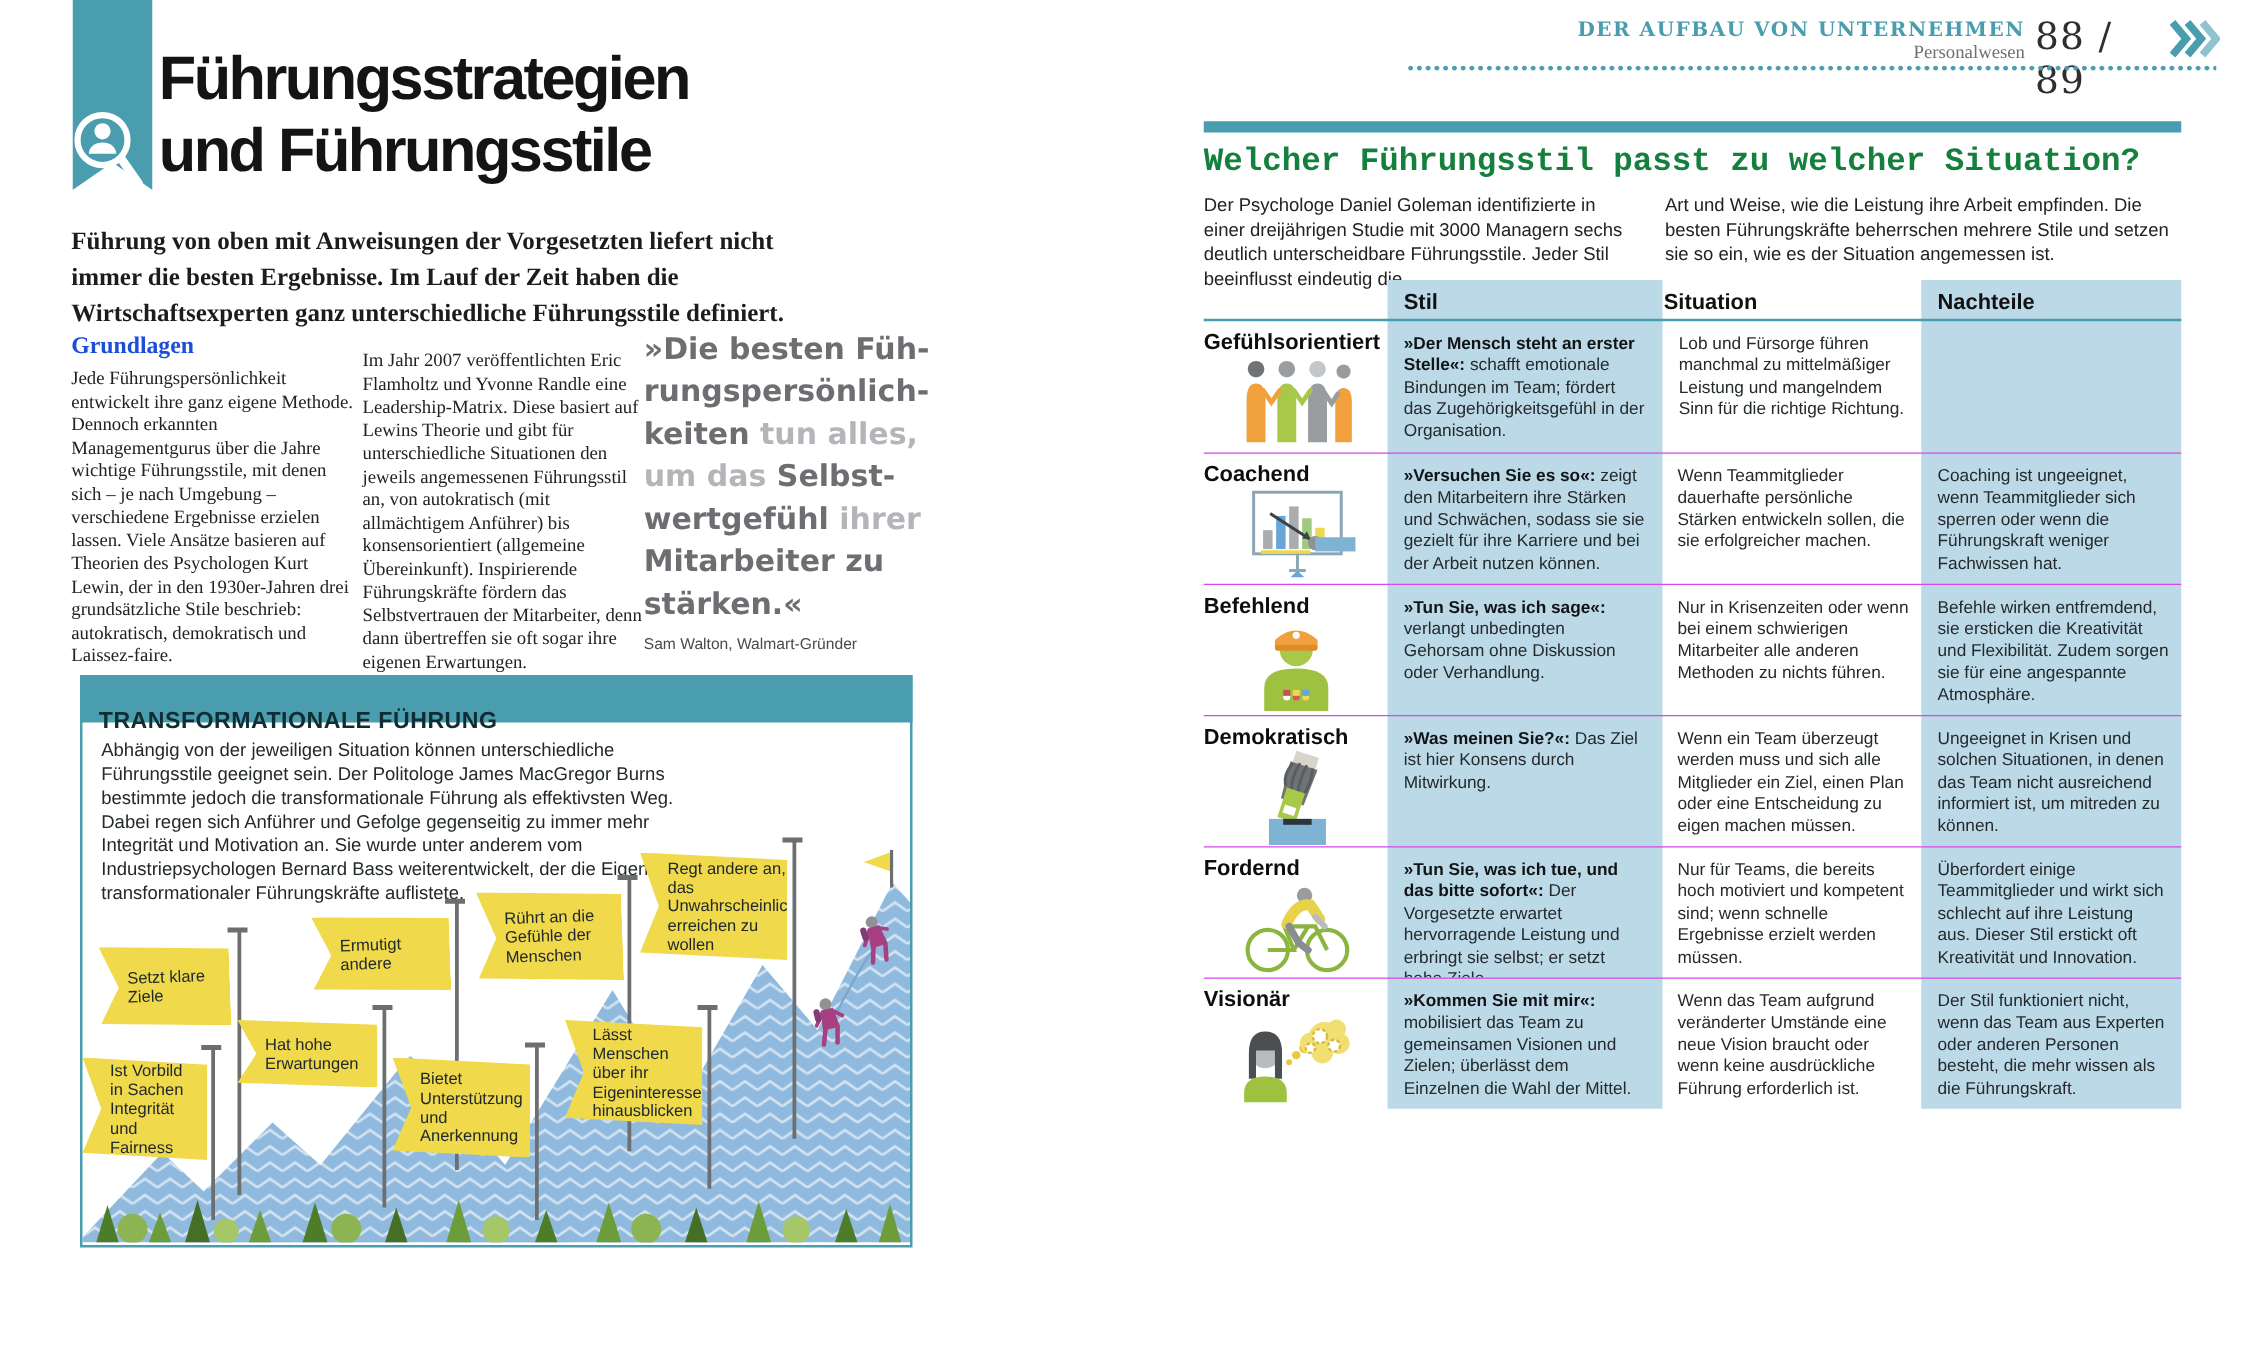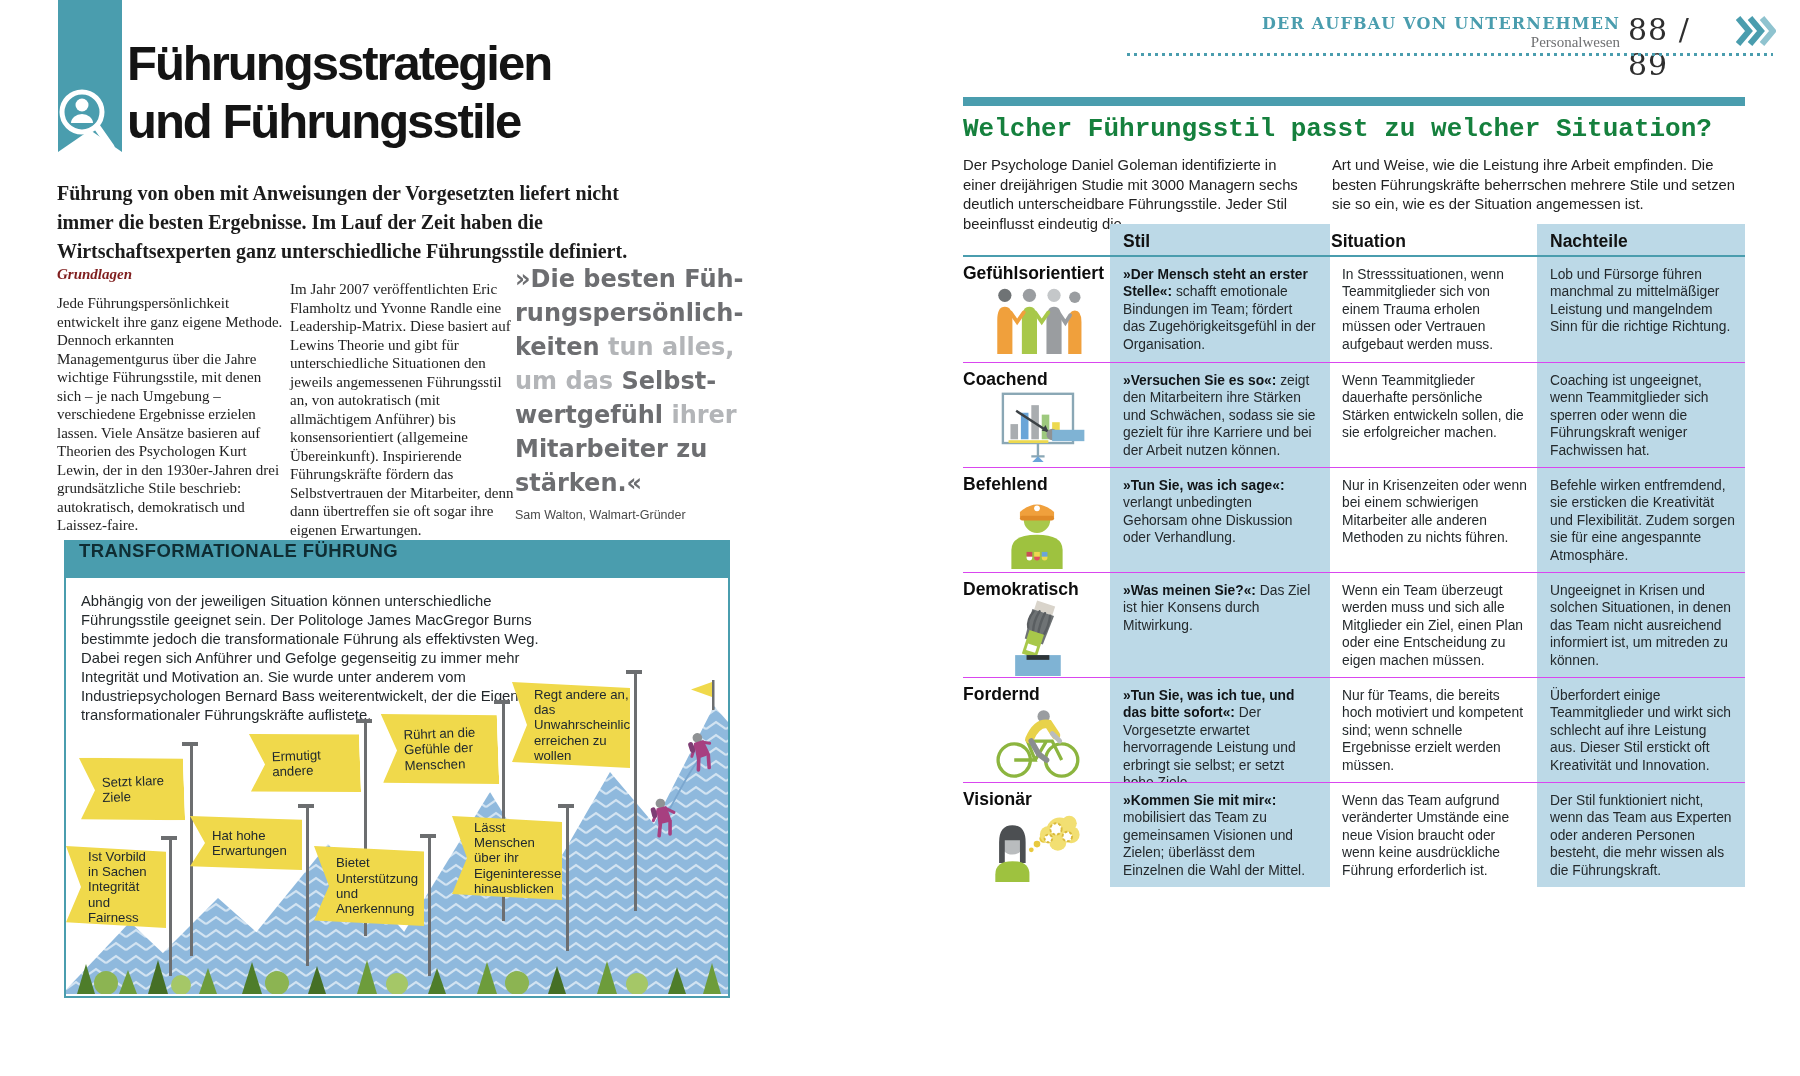--- a/index.html
+++ b/index.html
@@ -9,34 +9,34 @@
   }
   .abs{position:absolute;}
 
   
   .ribbon{left:58px;top:0;width:64px;height:168px;}
   .big-title{left:127px;top:34px;font-family:Liberation Sans, sans-serif;font-weight:bold;
     font-size:49px;line-height:58px;letter-spacing:-2px;color:#141414;}
   .standfirst{left:57px;top:179px;width:612px;font-family:"Liberation Serif",serif;
     font-weight:bold;font-size:20px;line-height:29px;color:#1c1c1c;}
   .colhead{left:57px;top:266px;font-family:"Liberation Serif",serif;font-weight:bold;
-    font-size:15px;color:#7f1d1d;font-style:italic;}
+    font-size:19px;color:#1d4ed8;}
   .body-serif{font-family:"Liberation Serif",serif;font-size:15px;line-height:18.5px;color:#222;}
   .col1{left:57px;top:294px;width:226px;}
   .col2{left:290px;top:280px;width:228px;}
   .quote{left:515px;top:262px;width:240px;font-family:"DejaVu Sans",sans-serif;
     font-weight:bold;font-size:24px;line-height:34px;}
   .q-dark{color:#6d6e71;} .q-light{color:#b3b5b8;}
   .q-attrib{left:515px;top:508px;width:240px;font-size:12.5px;color:#4a4a4a;}
 
   
   .tf-box{left:64px;top:540px;width:666px;height:458px;border:2px solid #4a9dae;
     box-sizing:border-box;background:#fff;}
   .tf-head{left:64px;top:540px;width:666px;height:38px;background:#4a9dae;
-    box-sizing:border-box;padding:0 0 0 15px;font-weight:bold;font-size:18.5px;
+    box-sizing:border-box;padding:25px 0 0 15px;font-weight:bold;font-size:18.5px;
     letter-spacing:0.4px;color:#0f2d33;}
   .tf-intro{left:81px;top:592px;width:496px;font-size:14.8px;line-height:19px;color:#23282b;}
   .illus{left:66px;top:666px;width:662px;height:328px;}
   .illus svg{position:absolute;left:0;top:0;}
   .flag{position:absolute;background:#f0d94b;box-sizing:border-box;display:flex;
     align-items:center;padding:4px 8px 4px 22px;font-size:13.2px;line-height:1.16;
     color:#20292e;clip-path:polygon(15px 50%, 0% 0%, 100% 7%, 100% 100%, 0% 93%);}
 
   
   .chap{left:1100px;top:14px;width:520px;text-align:right;font-family:"DejaVu Serif",serif;
@@ -246,21 +246,20 @@
      <path d="M34,74 L34,38 Q34,24 42,24 Q50,24 50,38 L50,74" fill="#a8c84a"></path>
      <path d="M60,74 L60,38 Q60,24 68,24 Q76,24 76,38 L76,74" fill="#9a9da0"></path>
      <path d="M83,74 L83,40 Q83,28 90,28 Q97,28 97,40 L97,74" fill="#f0a03c"></path>
      <path d="M22,30 L29,40 L36,30" stroke="#f0a03c" stroke-width="4" fill="none"></path>
      <path d="M48,30 L55,40 L62,30" stroke="#a8c84a" stroke-width="4" fill="none"></path>
      <path d="M74,32 L80,41 L85,33" stroke="#9a9da0" stroke-width="4" fill="none"></path>
     </g>
             </svg></div>
      </div>
      <div class="tc stil"><b>»Der Mensch steht an erster Stelle«: </b><span>schafft emotionale Bindungen im Team; fördert das Zugehörigkeitsgefühl in der Organisation.</span></div>
-     <div class="tc sit">In Stresssituationen, wenn Teammitglieder sich von einem Trauma erholen müssen oder Vertrauen aufgebaut werden muss.</div>
      <div class="tc nach">Lob und Fürsorge führen manchmal zu mittelmäßiger Leistung und mangelndem Sinn für die richtige Richtung.</div>
       </div>
       <div class="trow">
         <div class="tc lab">
        <div class="lab-t">Coachend</div>
        <div class="lab-i"><svg width="96" height="72" viewBox="0 0 100 76">
     <rect x="14" y="4" width="74" height="52" fill="#ffffff" stroke="#8aa7b5" stroke-width="2.5"></rect>
     <rect x="22" y="36" width="8" height="16" fill="#a9adb0"></rect>
     <rect x="33" y="24" width="8" height="28" fill="#6aa5d8"></rect>
     <rect x="44" y="16" width="8" height="36" fill="#a9adb0"></rect>

